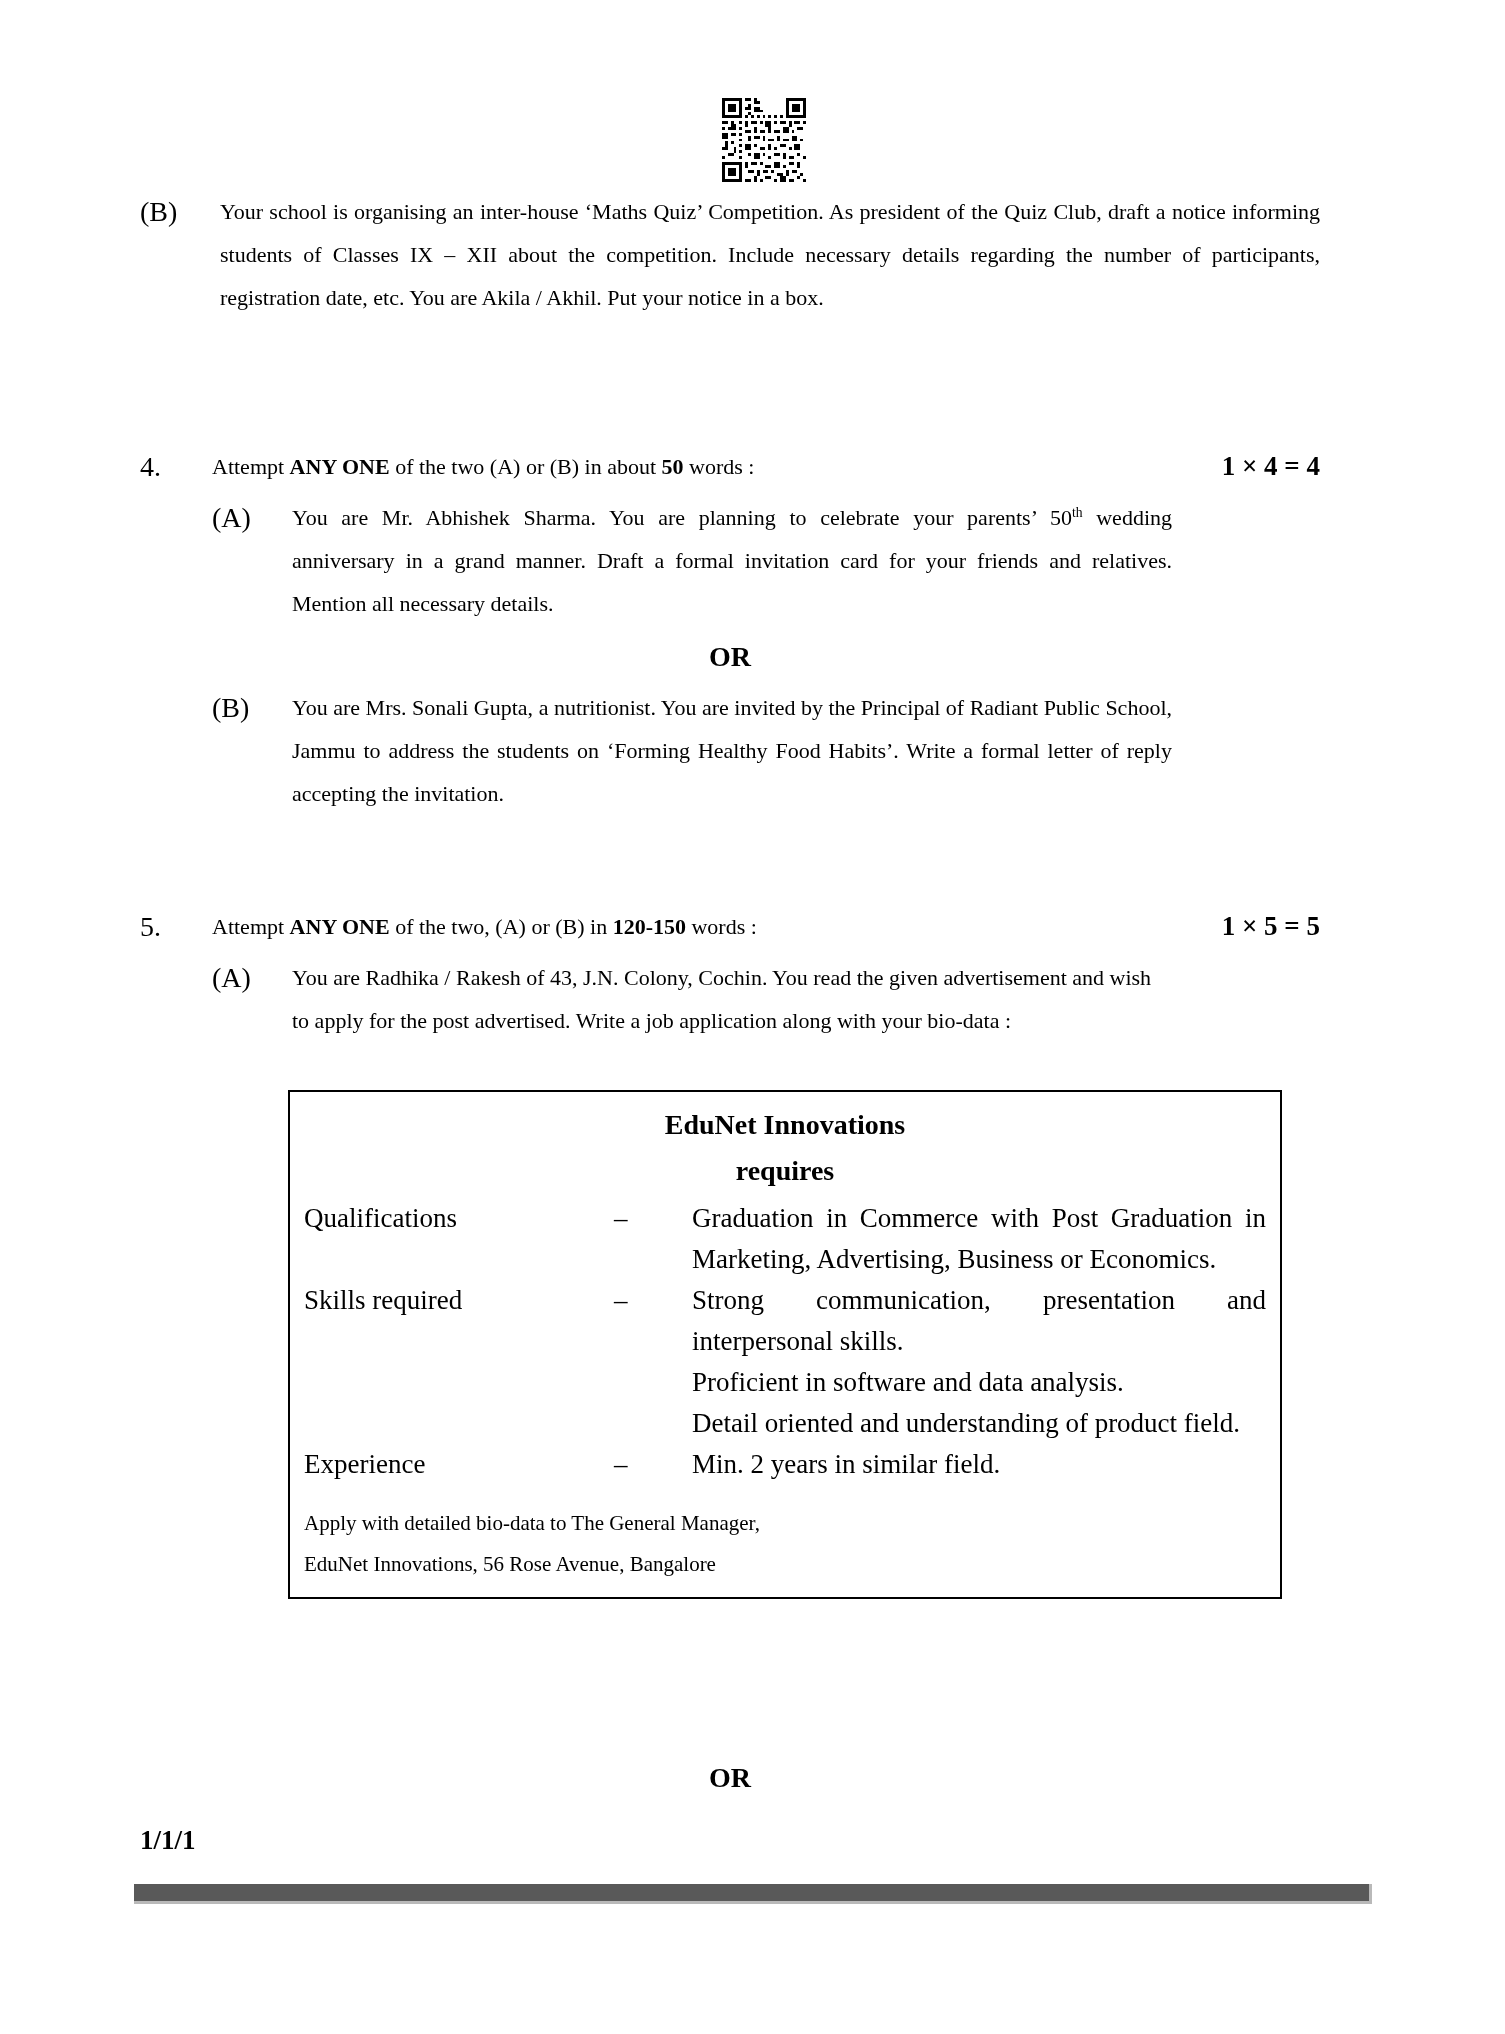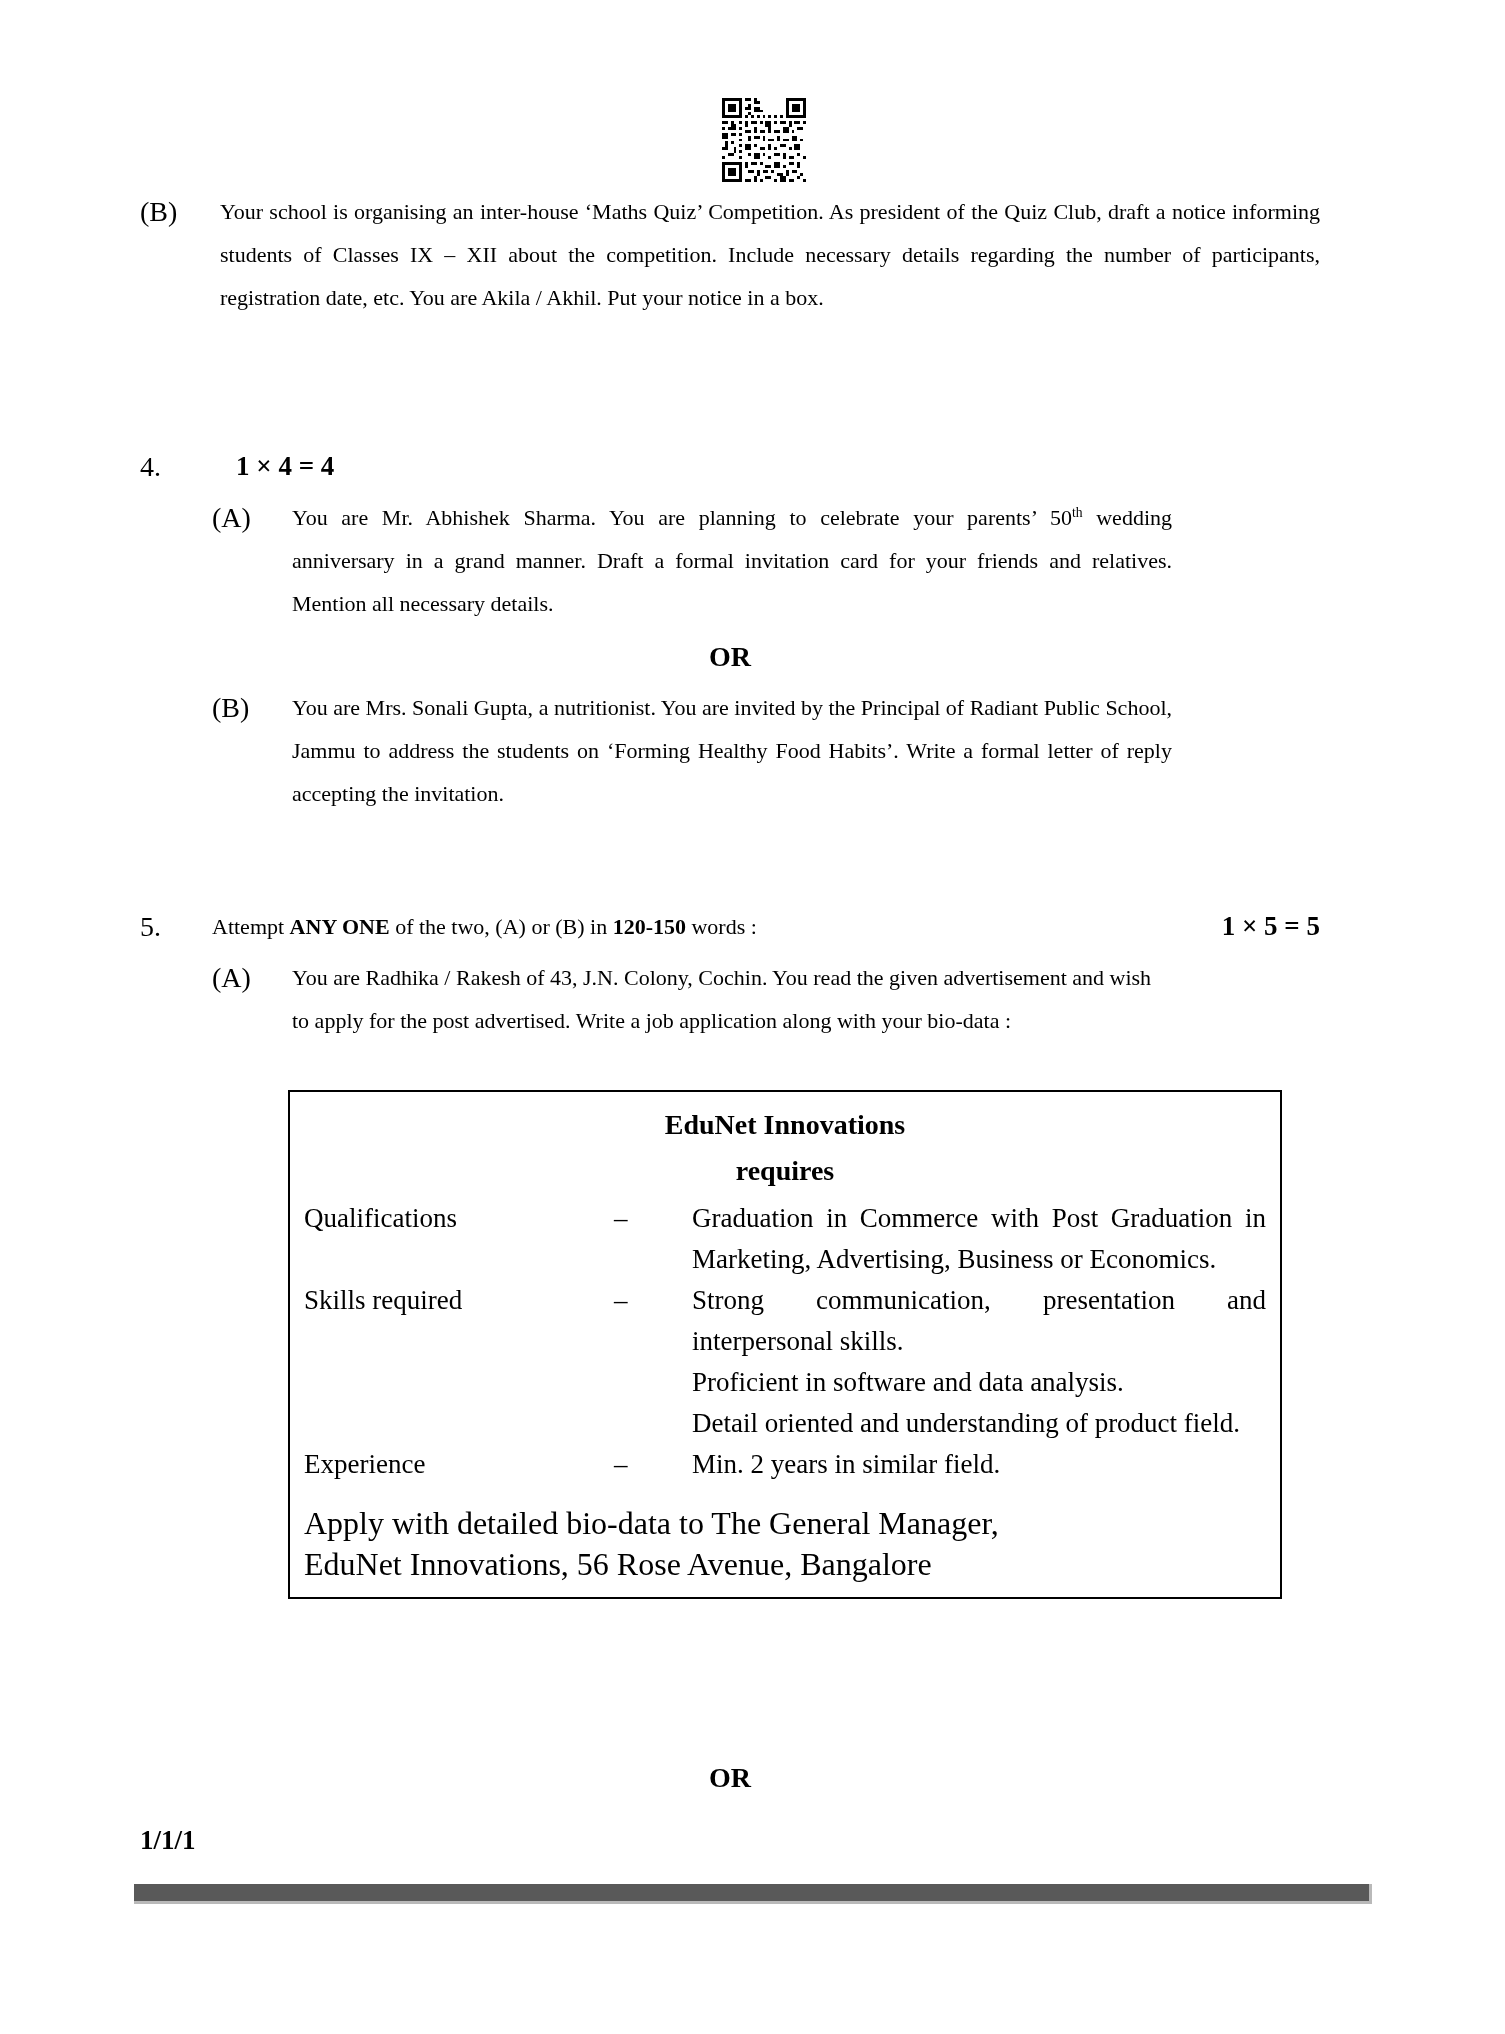--- a/index.html
+++ b/index.html
@@ -126,21 +126,21 @@
     vertical-align: top;
     font-size: 27px;
     line-height: 41px;
     padding: 0;
   }
   .ad-key { width: 310px; }
   .ad-dash { width: 78px; text-align: left; }
   .ad-val { text-align: justify; text-justify: inter-word; }
   .ad-val.nojust { text-align: left; }
   .ad-foot {
-    font-size: 32px;
+    font-size: 21px;
     line-height: 41px;
     margin-top: 18px;
   }
 
   
   .footer {
     position: absolute;
     left: 140px;
     top: 1825px;
     width: 1215px;
@@ -304,20 +304,23 @@
   <div class="content" style="top:190px;">
     <div class="qrow">
       <div class="qlabel">(B)</div>
       <div class="qbody">Your school is organising an inter-house ‘Maths Quiz’ Competition. As president of the Quiz Club, draft a notice informing students of Classes IX – XII about the competition. Include necessary details regarding the number of participants, registration date, etc. You are Akila / Akhil. Put your notice in a box.</div>
     </div>
   </div>
 
   <div class="content" style="top:445px;">
     <div class="qrow">
       <div class="qnum plain">4.</div>
+      <div class="qbody nojust">
+        <span>Attempt </span><span class="bold">ANY ONE</span><span> of the two (A) or (B) in about </span><span class="bold">50</span><span> words :</span>
+      </div>
       <div class="qmarks">1 × 4 = 4</div>
     </div>
 
     <div class="qrow" style="margin-top:8px;">
       <div class="qnum plain" style="width:72px;flex:0 0 72px;"></div>
       <div class="qlabel">(A)</div>
       <div class="qbody" style="width:880px;flex:0 0 880px;">
         <span>You are Mr. Abhishek Sharma. You are planning to celebrate your parents’ 50</span><sup class="ordinal">th</sup><span> wedding anniversary in a grand manner. Draft a formal invitation card for your friends and relatives. Mention all necessary details.</span>
       </div>
     </div>

